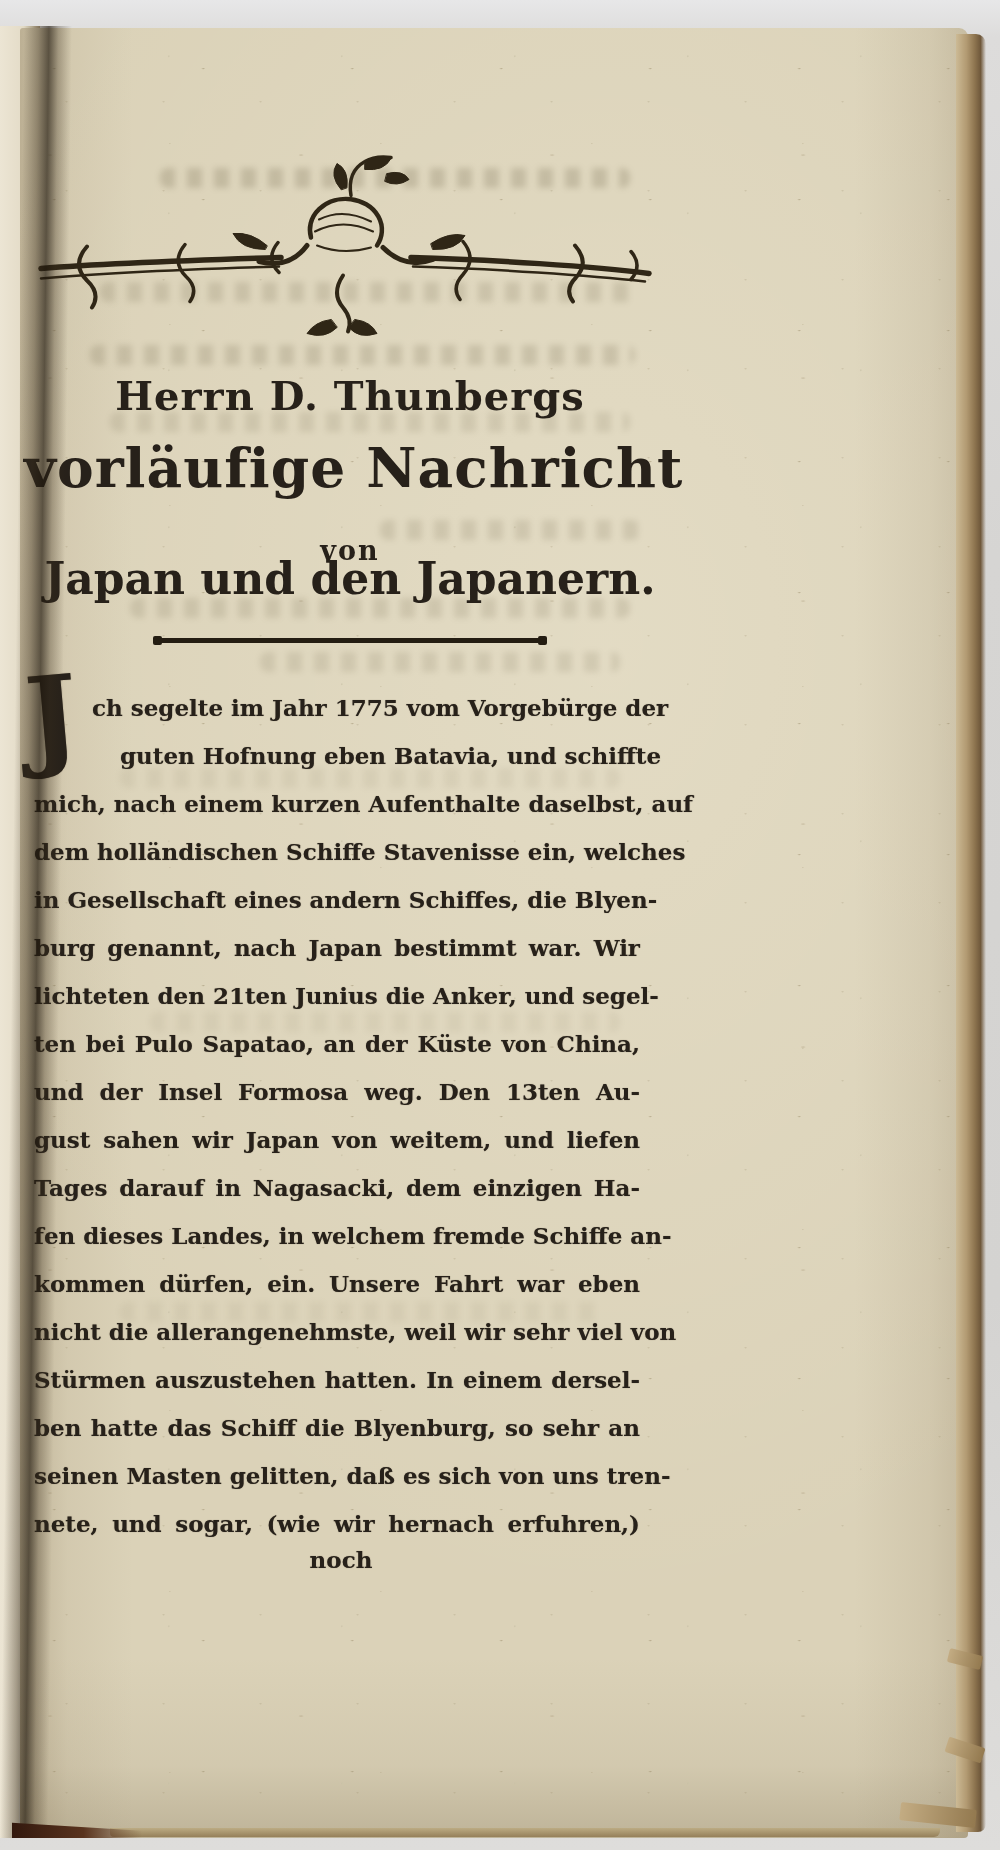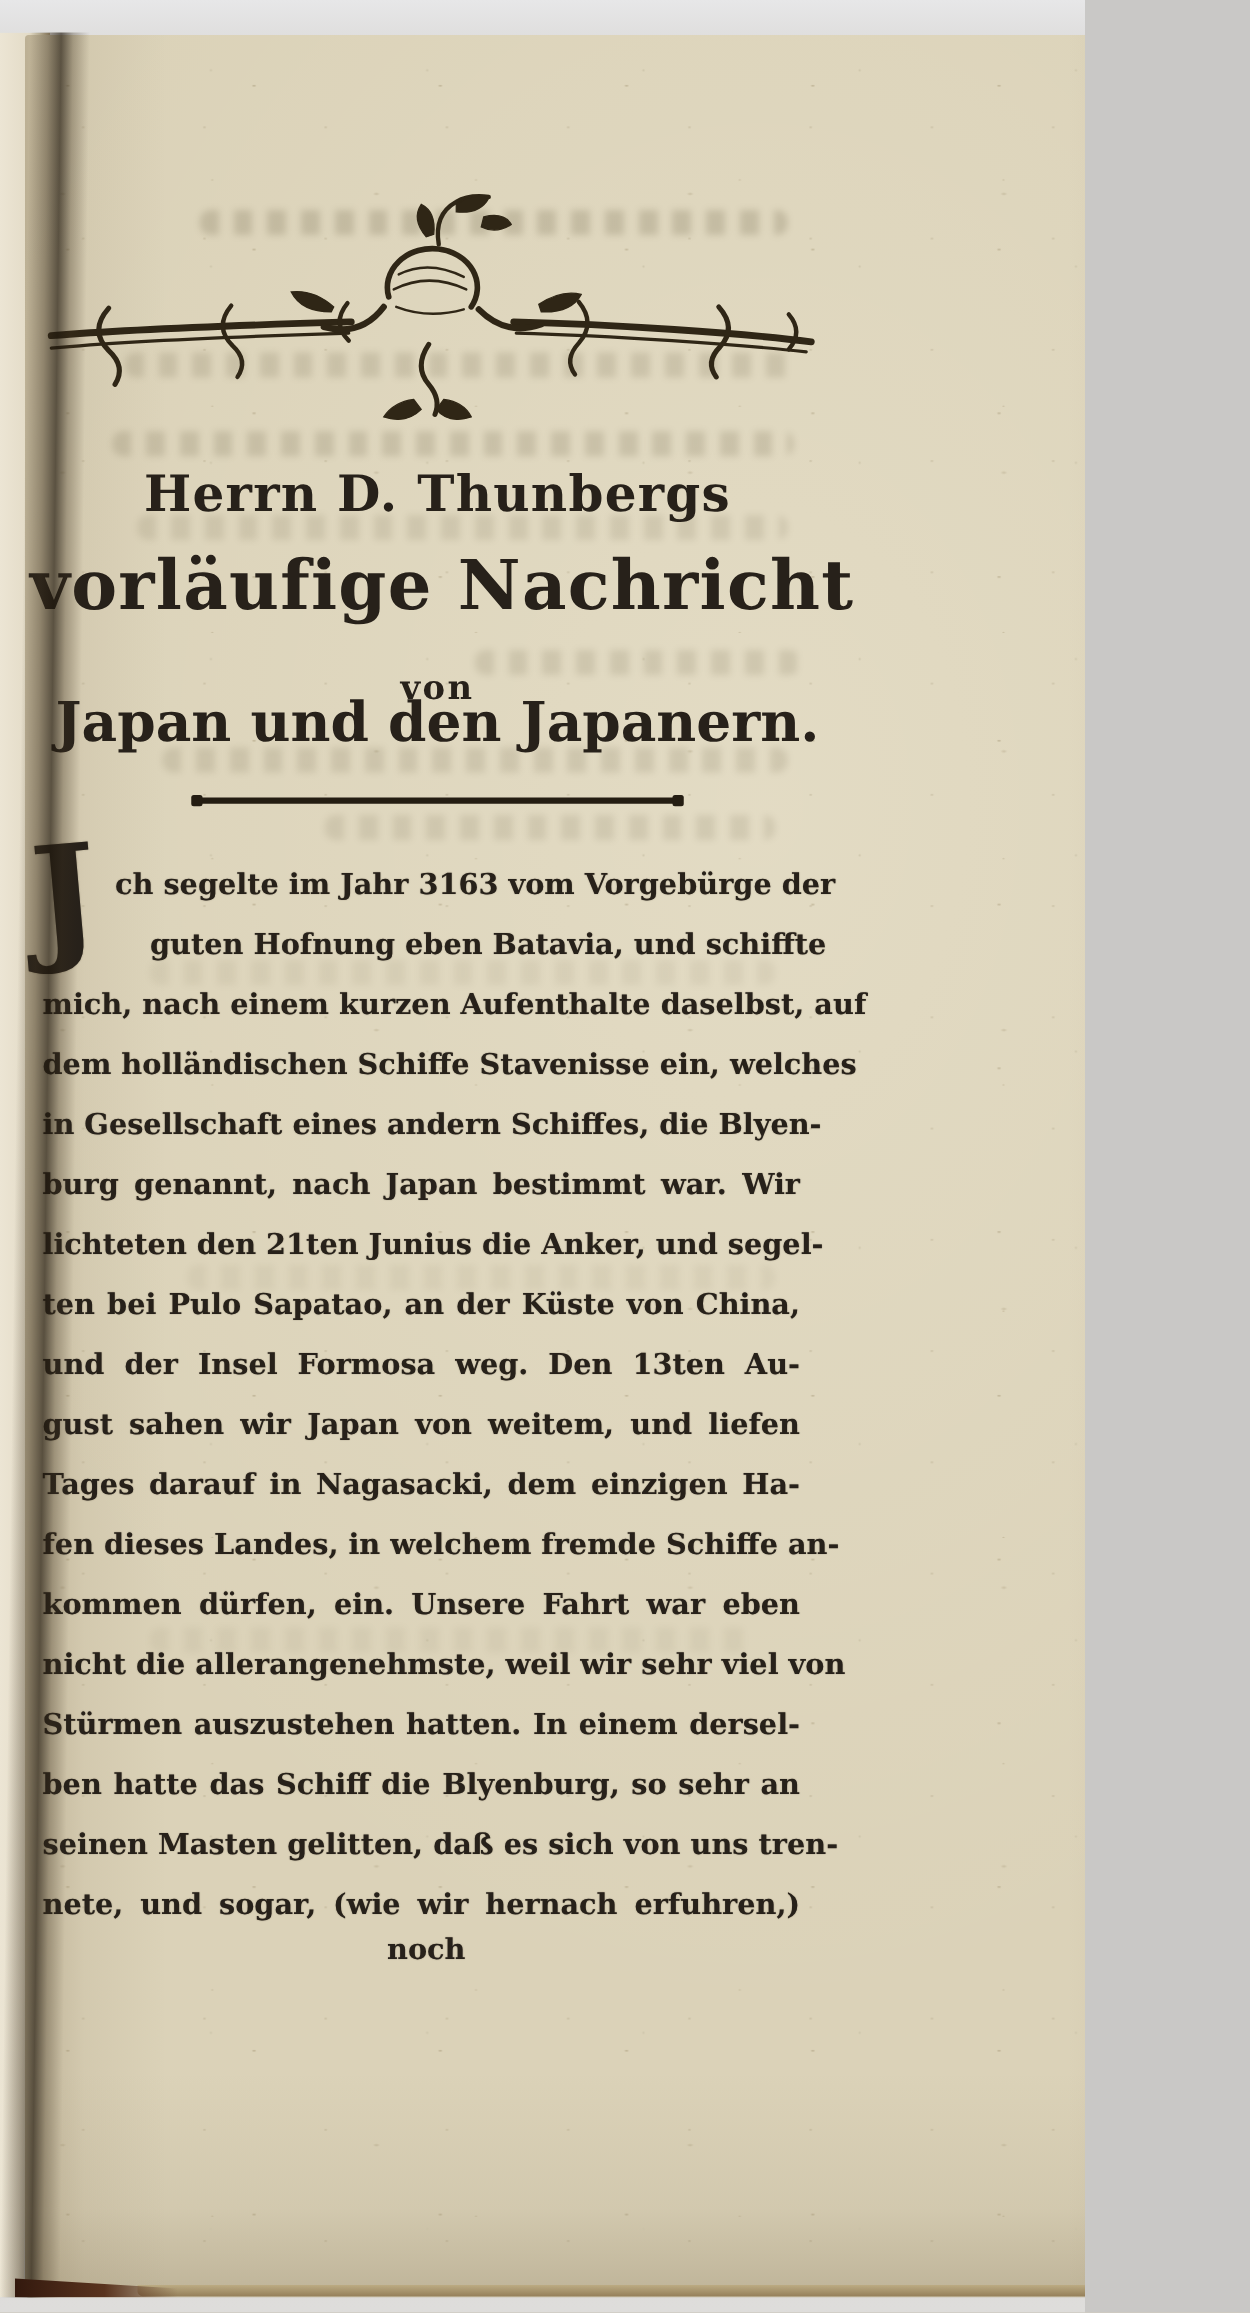--- a/index.html
+++ b/index.html
@@ -1,17 +1,17 @@
 <!DOCTYPE html>
 <html><head>
 <meta charset="utf-8">
 <style>
   html,body{margin:0;padding:0;background:#c9c8c6;}
   .stage{
-    position:relative; width:868px; height:1850px; overflow:hidden;
+    position:relative; width:1000px; height:1850px; overflow:hidden;
     font-family:"DejaVu Serif", serif; color:#27211a;
     background:linear-gradient(180deg,#e7e7e8 0%,#dddcdb 2%,#d6d5d3 30%,#d4d3d1 70%,#dedddb 100%);
   }
   
   .facing-page{
     position:absolute; left:0; top:26px; width:40px; height:1812px;
     background:linear-gradient(90deg,#ece5d4 0%,#e4dcc8 55%,#d3c9ae 80%,#b3a283 100%);
     clip-path:polygon(0 0,100% 0,48% 100%,0 100%);
   }
   
@@ -153,21 +153,21 @@
   </div>
 
   <div class="t-center author-line">Herrn D. Thunbergs</div>
   <div class="t-center title-line">vorläufige Nachricht</div>
   <div class="t-center connector">von</div>
   <div class="t-center subject-line">Japan und den Japanern.</div>
   <div class="title-rule"></div>
 
   <div class="drop-cap">J</div>
   <div class="body-block">
-    <div class="body-line indent1">ch segelte im Jahr 3163 vom Vorgebürge der</div>
+    <div class="body-line indent1">ch segelte im Jahr 1775 vom Vorgebürge der</div>
     <div class="body-line indent2">guten Hofnung eben Batavia, und schiffte</div>
     <div class="body-line">mich, nach einem kurzen Aufenthalte daselbst, auf</div>
     <div class="body-line">dem holländischen Schiffe Stavenisse ein, welches</div>
     <div class="body-line">in Gesellschaft eines andern Schiffes, die Blyen-</div>
     <div class="body-line">burg genannt, nach Japan bestimmt war. Wir</div>
     <div class="body-line">lichteten den 21ten Junius die Anker, und segel-</div>
     <div class="body-line">ten bei Pulo Sapatao, an der Küste von China,</div>
     <div class="body-line">und der Insel Formosa weg. Den 13ten Au-</div>
     <div class="body-line">gust sahen wir Japan von weitem, und liefen</div>
     <div class="body-line">Tages darauf in Nagasacki, dem einzigen Ha-</div>

